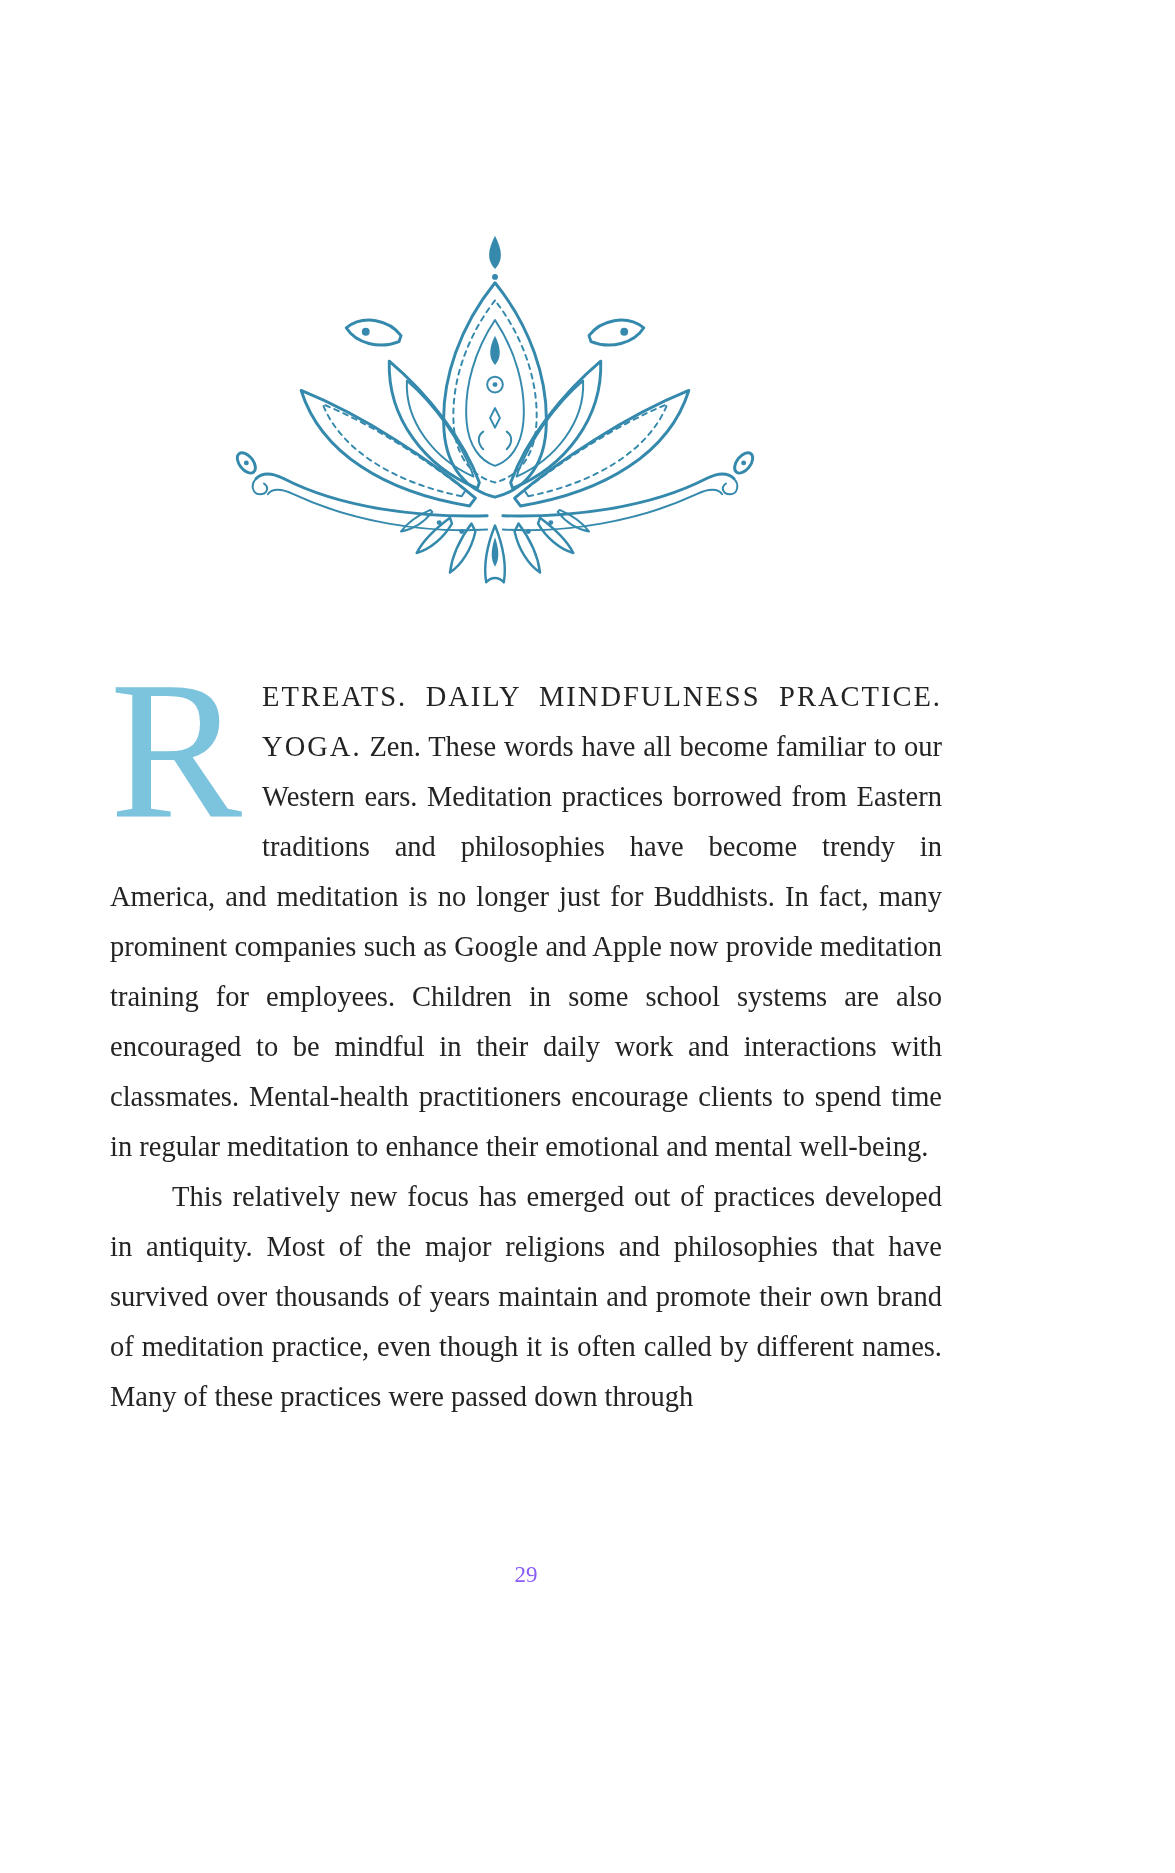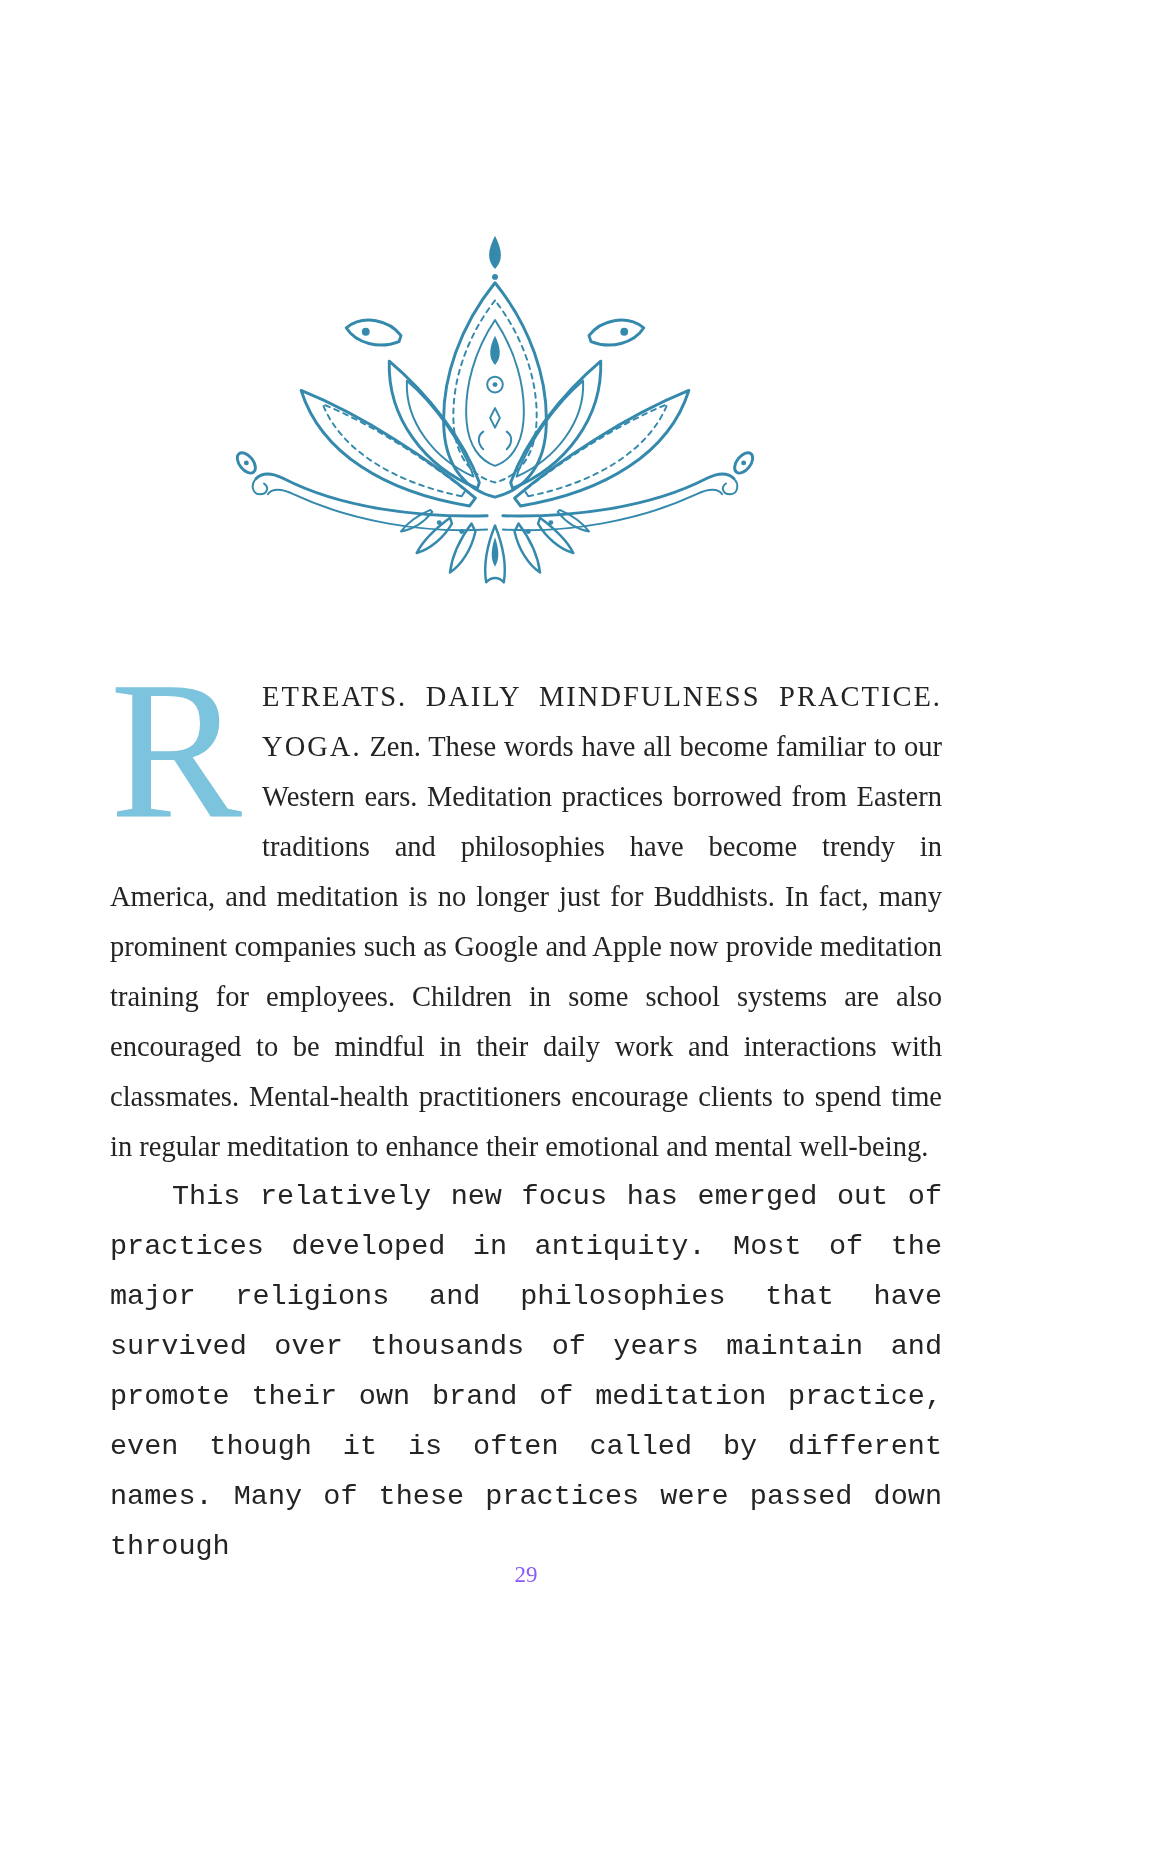--- a/index.html
+++ b/index.html
@@ -44,21 +44,20 @@
     height: 150px;
     color: #7cc3de;
     margin: 4px 20px 0 0;
     font-family: "Liberation Serif", serif;
   }
   .lead {
     letter-spacing: 2px;
   }
   .para2 {
     text-indent: 62px;
-    font-family: Liberation Mono, monospace;
   }
   .pagenum {
     position: absolute;
     top: 1560px;
     left: 110px;
     width: 832px;
     text-align: center;
     font-size: 23px;
     line-height: 30px;
     color: #8b5cf6;

